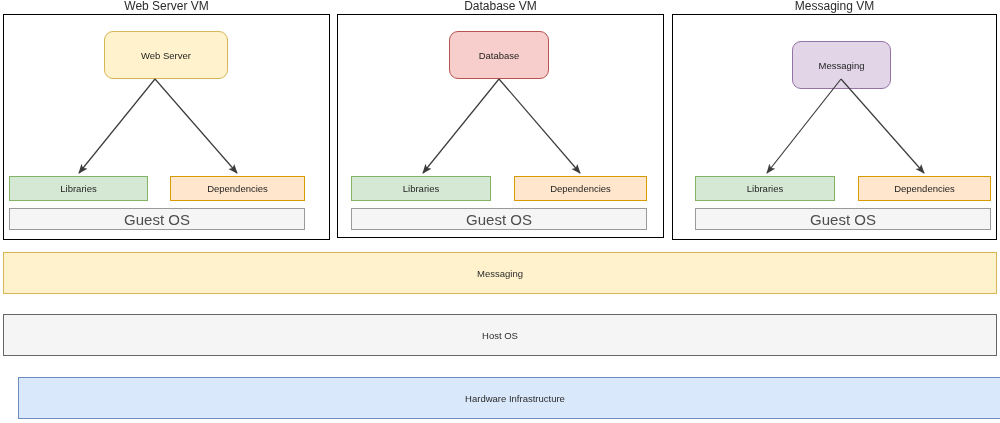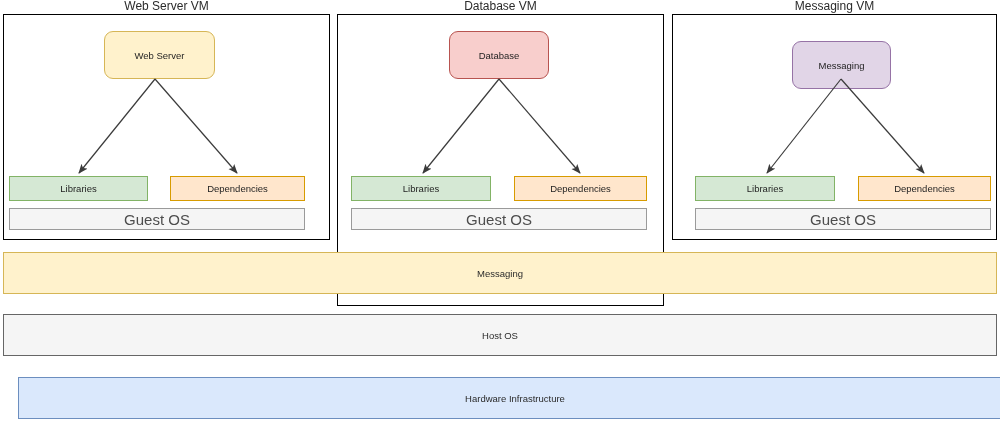--- a/index.html
+++ b/index.html
@@ -107,37 +107,37 @@
 </style>
 </head>
 <body>
 
 <div id="diagram">
 
   <div class="vm" style="left:3px; top:14px; width:327px; height:226px;">
     <div class="vm-title">Web Server VM</div>
   </div>
 
-  <div class="app-box" style="left:104px; top:31px; width:111px; height:48px; background:#fff2cc; border-color:#d6b656;">
+  <div class="app-box" style="left:104px; top:31px; width:124px; height:48px; background:#fff2cc; border-color:#d6b656;">
     <span>Web Server</span>
   </div>
 
   <div class="flat-box" style="left:9px; top:176px; width:139px; height:25px; background:#d5e8d4; border-color:#82b366;">
     <span>Libraries</span>
   </div>
 
   <div class="flat-box" style="left:170px; top:176px; width:135px; height:25px; background:#ffe6cc; border-color:#d79b00;">
     <span>Dependencies</span>
   </div>
 
   <div class="guest-os" style="left:9px; top:208px; width:296px; height:22px;">
     <span>Guest OS</span>
   </div>
 
-  <div class="vm" style="left:337px; top:14px; width:327px; height:292px;">
+  <div class="vm" style="left:337px; top:14px; width:327px; height:224px;">
     <div class="vm-title">Database VM</div>
   </div>
 
   <div class="app-box" style="left:449px; top:31px; width:100px; height:48px; background:#f8cecc; border-color:#b85450;">
     <span>Database</span>
   </div>
 
   <div class="flat-box" style="left:351px; top:176px; width:140px; height:25px; background:#d5e8d4; border-color:#82b366;">
     <span>Libraries</span>
   </div>

